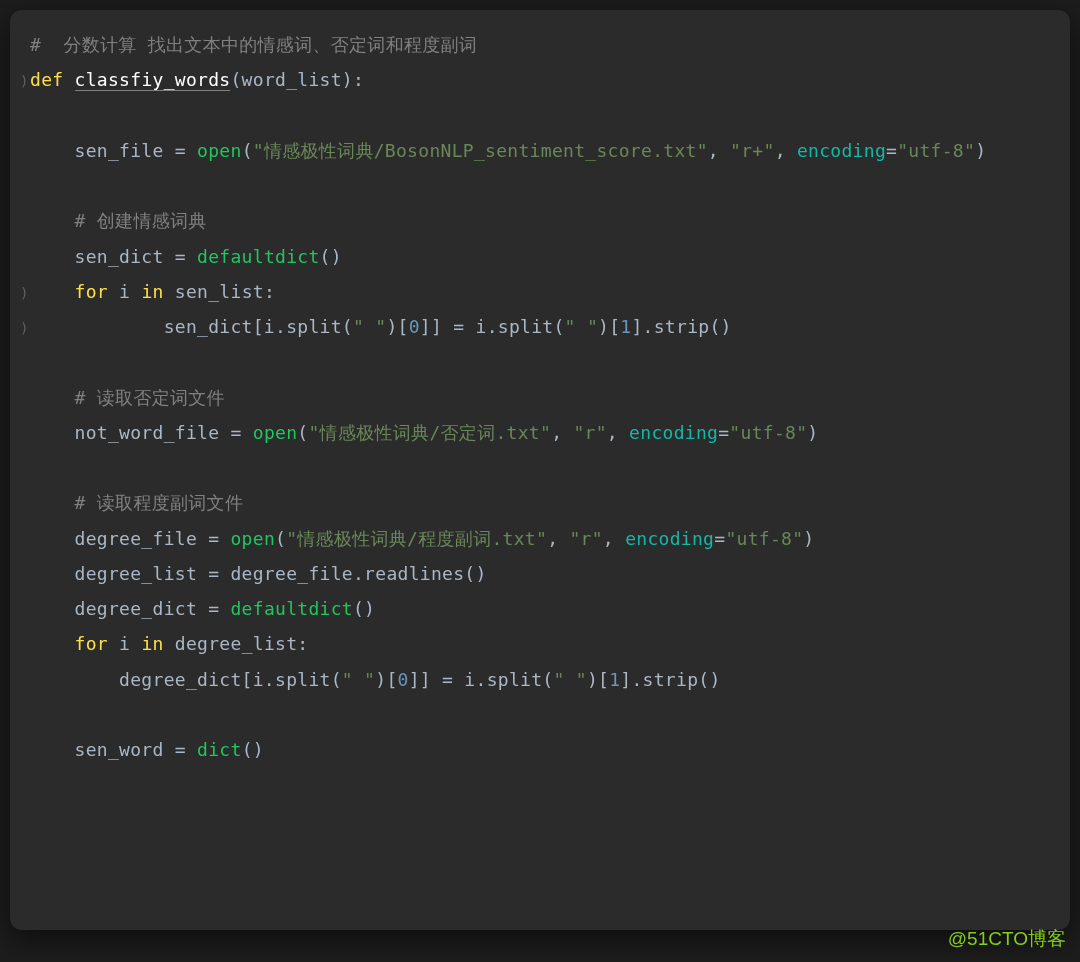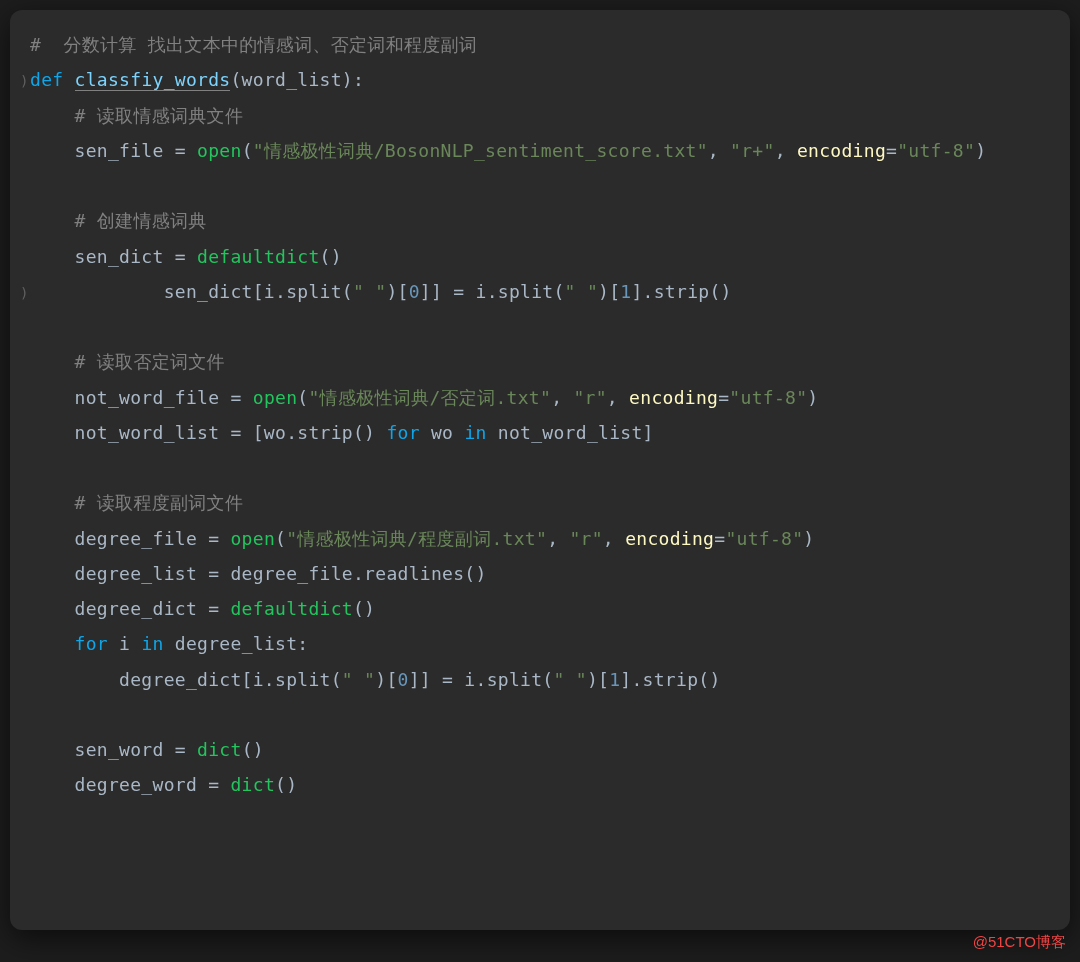--- a/index.html
+++ b/index.html
@@ -31,86 +31,85 @@
     color: #a9b7c6;
   }
   .left-hint {
     display: inline-block;
     width: 10px;
     color: #606060;
     font-size: 14px;
     vertical-align: middle;
   }
   .c-comment { color: #808080; }
-  .c-kw      { color: #0ea5e9; }
-  .c-def     { color: #7dd3fc; }
+  .c-kw      { color: #fde047; }
+  .c-def     { color: #ffffff; }
   .c-str     { color: #6a8759; }
   .c-num     { color: #6897bb; }
   .c-builtin { color: #22c55e; }
-  .c-named   { color: #fef9c3; }
+  .c-named   { color: #14b8a6; }
   .underline { border-bottom: 1px solid #808080; }
   .watermark {
     position: absolute;
     right: 14px;
     bottom: 10px;
-    color: #ef4444;
-    font-size: 15px;
+    color: #84cc16;
+    font-size: 19px;
     font-family: sans-serif;
   }
 </style>
 </head>
 <body>
 
 <div class="editor-frame">
   <div class="code-area">
 
     <div class="line"><span class="left-hint"> </span><span class="c-comment">#  分数计算 找出文本中的情感词、否定词和程度副词</span></div>
 
     <div class="line"><span class="left-hint">)</span><span class="c-kw">def</span> <span class="c-def underline">classfiy_words</span><span>(word_list):</span></div>
 
-    <div class="line"><span class="left-hint"> </span><span class="c-comment">    # 读取情感词典文件</span></div>
+    <div class="line"><span class="left-hint"> </span></div>
 
     <div class="line"><span class="left-hint"> </span><span>    sen_file = </span><span class="c-builtin">open</span><span>(</span><span class="c-str">"情感极性词典/BosonNLP_sentiment_score.txt"</span><span>, </span><span class="c-str">"r+"</span><span>, </span><span class="c-named">encoding</span><span>=</span><span class="c-str">"utf-8"</span><span>)</span></div>
 
     <div class="line"><span class="left-hint"> </span></div>
 
     <div class="line"><span class="left-hint"> </span><span class="c-comment">    # 创建情感词典</span></div>
 
     <div class="line"><span class="left-hint"> </span><span>    sen_dict = </span><span class="c-builtin">defaultdict</span><span>()</span></div>
 
+    <div class="line"><span class="left-hint">)</span><span class="c-kw">    for</span><span> i </span><span class="c-kw">in</span><span> sen_list:</span></div>
 
 
     <div class="line"><span class="left-hint">)</span><span>            sen_dict[i.split(</span><span class="c-str">" "</span><span>)[</span><span class="c-num">0</span><span>]] = i.split(</span><span class="c-str">" "</span><span>)[</span><span class="c-num">1</span><span>].strip()</span></div>
 
     <div class="line"><span class="left-hint"> </span> </div>
 
     <div class="line"><span class="left-hint"> </span><span class="c-comment">    # 读取否定词文件</span></div>
 
     <div class="line"><span class="left-hint"> </span><span>    not_word_file = </span><span class="c-builtin">open</span><span>(</span><span class="c-str">"情感极性词典/否定词.txt"</span><span>, </span><span class="c-str">"r"</span><span>, </span><span class="c-named">encoding</span><span>=</span><span class="c-str">"utf-8"</span><span>)</span></div>
 
 
-    <div class="line"><span class="left-hint"> </span><span>    not_word_list = [wo.strip() </span><span class="c-kw">for</span><span> wo </span><span class="c-kw">in</span><span> not_word_list]</span></div>
 
     <div class="line"><span class="left-hint"> </span> </div>
 
     <div class="line"><span class="left-hint"> </span><span class="c-comment">    # 读取程度副词文件</span></div>
 
     <div class="line"><span class="left-hint"> </span><span>    degree_file = </span><span class="c-builtin">open</span><span>(</span><span class="c-str">"情感极性词典/程度副词.txt"</span><span>, </span><span class="c-str">"r"</span><span>, </span><span class="c-named">encoding</span><span>=</span><span class="c-str">"utf-8"</span><span>)</span></div>
 
     <div class="line"><span class="left-hint"> </span><span>    degree_list = degree_file.readlines()</span></div>
 
     <div class="line"><span class="left-hint"> </span><span>    degree_dict = </span><span class="c-builtin">defaultdict</span><span>()</span></div>
 
     <div class="line"><span class="left-hint"> </span><span class="c-kw">    for</span><span> i </span><span class="c-kw">in</span><span> degree_list:</span></div>
 
     <div class="line"><span class="left-hint"> </span><span>        degree_dict[i.split(</span><span class="c-str">" "</span><span>)[</span><span class="c-num">0</span><span>]] = i.split(</span><span class="c-str">" "</span><span>)[</span><span class="c-num">1</span><span>].strip()</span></div>
 
     <div class="line"><span class="left-hint"> </span> </div>
 
     <div class="line"><span class="left-hint"> </span><span>    sen_word = </span><span class="c-builtin">dict</span><span>()</span></div>
 
 
-    <div class="line"><span class="left-hint"> </span><span>    degree_word = </span><span class="c-builtin">dict</span><span>()</span></div>
 
   </div>
 </div>
 
 <div class="watermark">@51CTO博客</div>
 
 </body></html>

